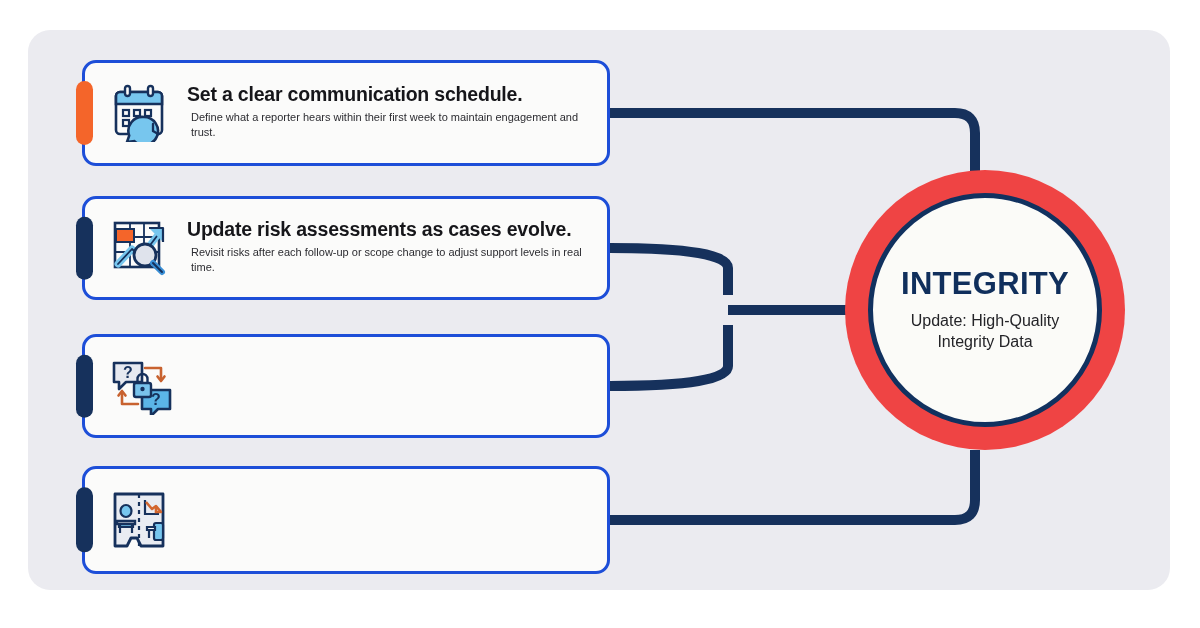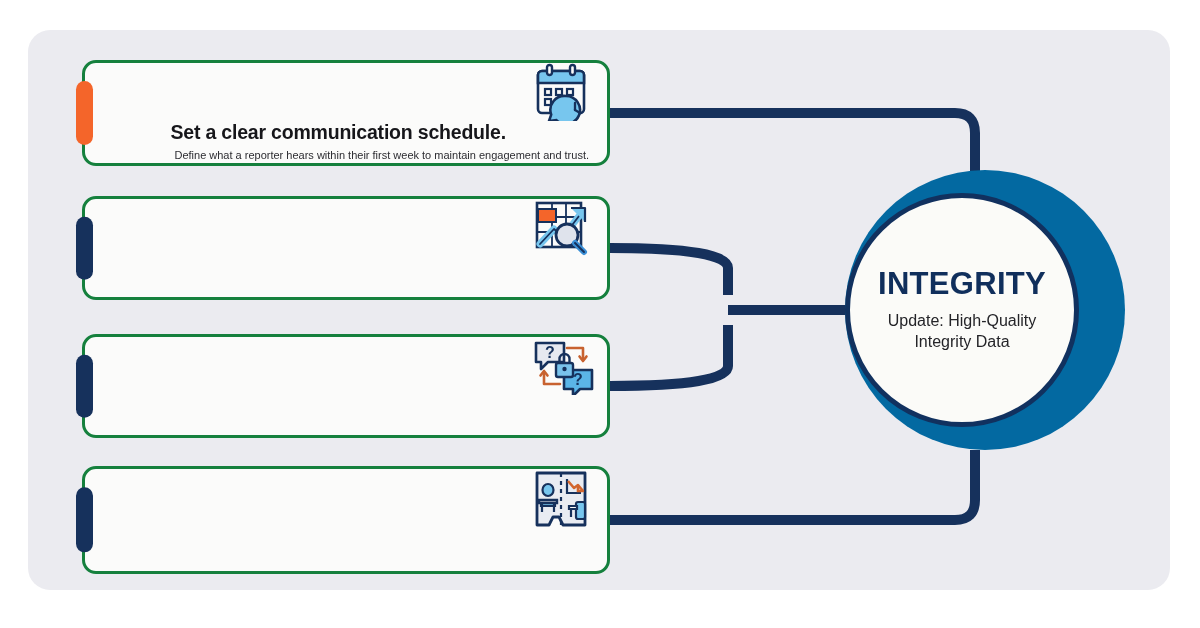--- a/index.html
+++ b/index.html
@@ -23,27 +23,26 @@
 
   
   .wires{position:absolute;left:0;top:0;width:1200px;height:628px;}
 
   
   .card{
     position:absolute;
     left:82px;
     width:528px;
     background:#fbfbfa;
-    border:3px solid #15803d;
+    border:3px solid #1d4ed8;
     border-radius:14px;
     box-sizing:border-box;
     display:flex;
-    align-items:flex-end;
+    align-items:center;
     overflow:visible;
-    flex-direction:column;
   }
   .card.c1{top:60px;height:106px;}
   .card.c2{top:196px;height:104px;}
   .card.c3{top:334px;height:104px;}
   .card.c4{top:466px;height:108px;}
 
   .accent{
     position:absolute;
     left:-9px;
     top:50%;
@@ -77,22 +76,22 @@
     line-height:1.31;
     margin:4px;
   }
 
   
   .hub{
     position:absolute;
     left:845px;top:170px;
     width:280px;height:280px;
     border-radius:50%;
-    background:#0369a1;
-    display:flex;align-items:center;
+    background:#ef4444;
+    display:flex;align-items:center;justify-content:center;
     box-sizing:border-box;
   }
   .hub-inner{
     width:234px;height:234px;
     border-radius:50%;
     background:#fbfbf8;
     border:5px solid #11315f;
     box-sizing:border-box;
     display:flex;flex-direction:column;
     align-items:center;justify-content:center;
@@ -171,20 +170,24 @@
           <path d="M4 18h44M4 33h44M19 4v44M33 4v44"></path>
         </g>
         <rect x="5" y="10" width="18" height="13" fill="#f4652a" stroke="#16315c" stroke-width="2"></rect>
         <path d="M7 45l14-15 9 8 16-21" fill="none" stroke="#77c6ee" stroke-width="7" stroke-linejoin="round" stroke-linecap="round"></path>
         <path d="M7 45l14-15 9 8 16-21" fill="none" stroke="#16315c" stroke-width="1.8" stroke-linejoin="round" stroke-linecap="round"></path>
         <path d="M38 9h14v14" fill="#77c6ee" stroke="#16315c" stroke-width="2.2" stroke-linejoin="round"></path>
         <circle cx="34" cy="36" r="11" fill="#dfe3ec" stroke="#16315c" stroke-width="2.8"></circle>
         <path d="M42 44l9 9" stroke="#3a8fd6" stroke-width="6" stroke-linecap="round"></path>
         <path d="M42 44l9 9" stroke="#16315c" stroke-width="2" stroke-linecap="round"></path>
       </svg>
+    </div>
+    <div class="txt">
+      <p class="ttl">Update risk assessments as cases evolve.</p>
+      <p class="sub">Revisit risks after each follow-up or scope change to adjust support levels in real time.</p>
     </div>
   </div>
 
   <div class="card c3">
     <div class="accent"></div>
     <div class="icon-wrap">
       <svg width="64" height="58" viewBox="0 0 64 58" xmlns="http://www.w3.org/2000/svg">
         <path d="M4 6h28v19H16l-7 7v-7H4z" fill="#e6e9f0" stroke="#16315c" stroke-width="2.6" stroke-linejoin="round"></path>
         <text x="18" y="21" font-family="Liberation Sans, sans-serif" font-size="16" font-weight="bold" fill="#16315c" text-anchor="middle">?</text>
         <path d="M32 33h28v19H48l-7 7v-7h-9z" fill="#5bb5e8" stroke="#16315c" stroke-width="2.6" stroke-linejoin="round"></path>

